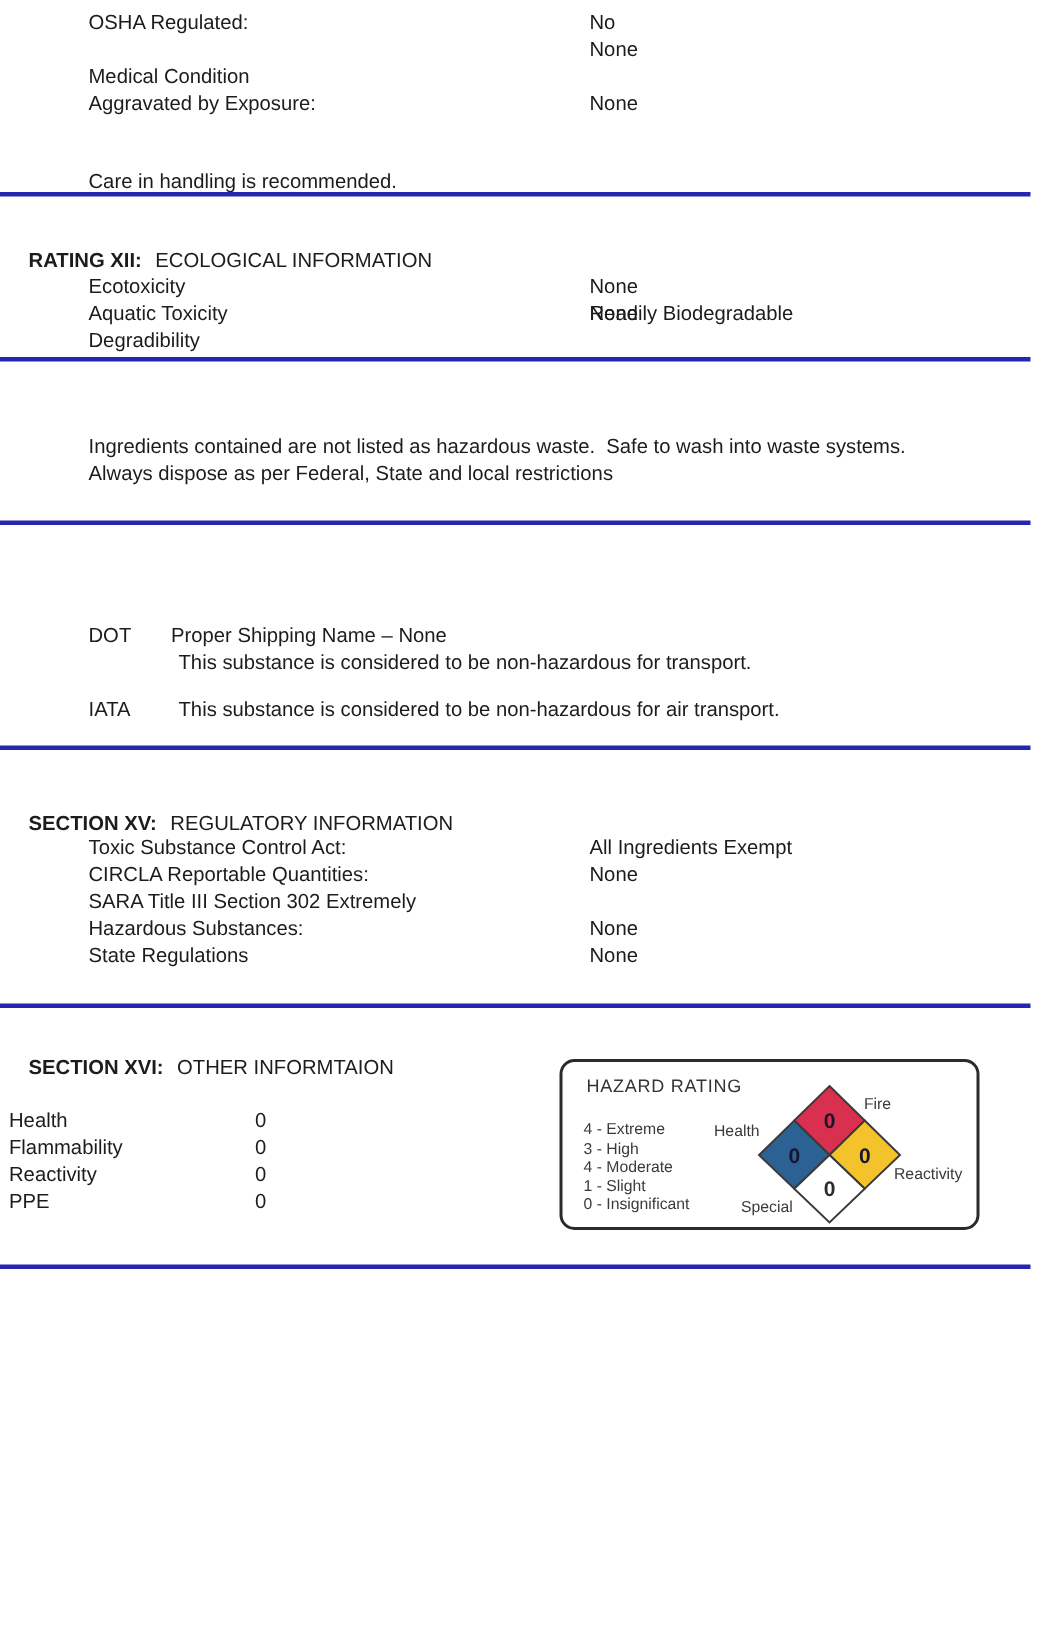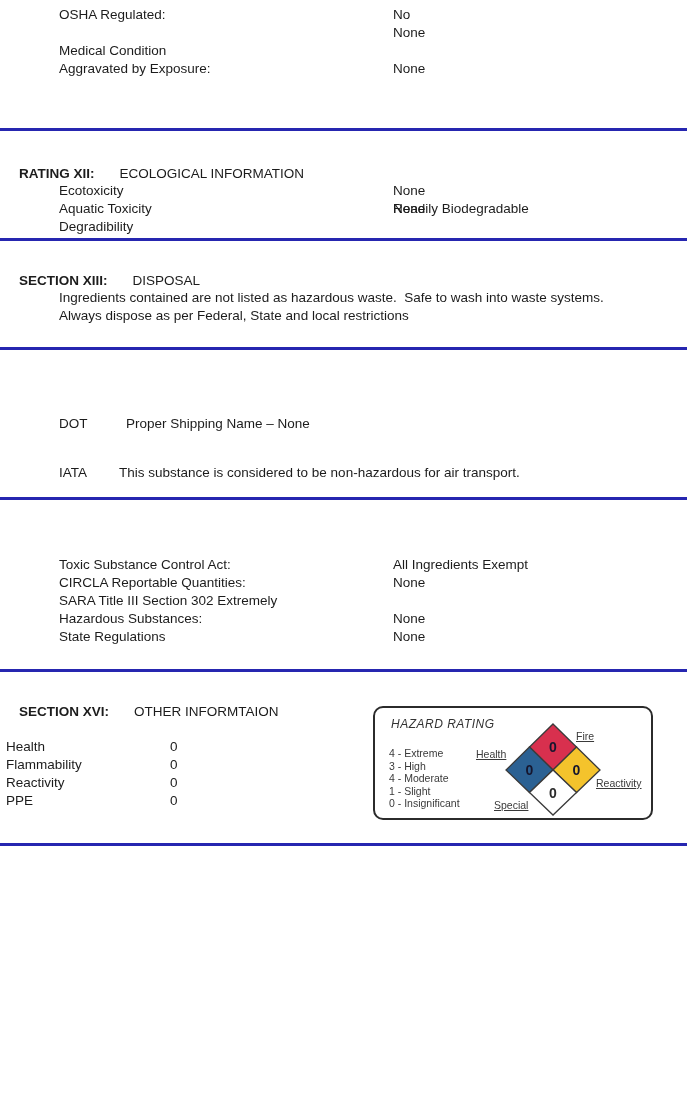--- a/index.html
+++ b/index.html
@@ -4,79 +4,81 @@
 <style>
   html,body{margin:0;padding:0;background:#ffffff;}
   .page{
     position:relative;width:700px;height:938px;background:#ffffff;
     font-family:"Liberation Sans",sans-serif;font-size:13.5px;color:#1c1c1c;
     overflow:hidden;
   }
   .t{position:absolute;white-space:pre;line-height:18px;}
   .hd{position:absolute;left:4px;white-space:pre;line-height:18px;}
   .hd .b{font-weight:bold;}
-  .hd .r{margin-left:25px;}
+  .hd .r{margin-left:9px;}
   .rule{position:absolute;left:0;width:687px;height:3px;background:#2626b0;}
   .lab{left:59px;}
   .val{left:393px;}
   .rlab{left:6px;}
   .rval{left:170px;}
   .panel{
     position:absolute;left:373px;top:706px;width:280px;height:114px;
     border:2px solid #2b2b2b;border-radius:10px;background:#ffffff;box-sizing:border-box;
   }
   .panel .pt{position:absolute;white-space:pre;line-height:14px;color:#3a3a3a;}
-  .panel .title{left:16px;top:9px;font-size:12px;letter-spacing:0.5px;color:#333333;font-style:italic;}
+  .panel .title{left:16px;top:9px;font-size:12px;letter-spacing:0.5px;color:#333333;}
   .panel .lg{left:14px;font-size:10.5px;}
-  .panel .dl{font-size:10.5px;color:#3a3a3a;text-decoration:underline;}
+  .panel .dl{font-size:10.5px;color:#3a3a3a;}
   .psvg{position:absolute;left:0;top:0;width:276px;height:110px;}
   .pagenum{position:absolute;left:0;top:1073px;width:700px;text-align:center;
     font-family:"Liberation Serif",serif;font-size:15px;color:#111111;line-height:18px;}
 </style>
 </head>
 <body>
 
 <div class="page">
 
   <div class="t lab" style="top:6px">OSHA Regulated:</div>
   <div class="t val" style="top:6px">No</div>
   <div class="t val" style="top:24px">None</div>
   <div class="t lab" style="top:42px">Medical Condition</div>
   <div class="t lab" style="top:60px">Aggravated by Exposure:</div>
   <div class="t val" style="top:60px">None</div>
+  <div class="t lab" style="top:112px">Care in handling is recommended.</div>
 
   <div class="rule" style="top:128px"></div>
 
   <div class="hd" style="top:147px">
     <span class="b">RATING XII:</span><span class="r">ECOLOGICAL INFORMATION</span>
   </div>
   <div class="t lab" style="top:182px">Ecotoxicity</div>
   <div class="t val" style="top:182px">None</div>
   <div class="t lab" style="top:200px">Aquatic Toxicity</div>
   <div class="t val" style="top:200px">None</div>
   <div class="t lab" style="top:218px">Degradibility</div>
   <div class="t val" style="top:200px">Readily Biodegradable</div>
 
   <div class="rule" style="top:238px"></div>
 
-  <div class="hd" style="top:254px">
-    <span class="b">SECTION XIII:</span><span class="r">DISPOSAL</span>
-  </div>
   <div class="t lab" style="top:289px">Ingredients contained are not listed as hazardous waste.  Safe to wash into waste systems.</div>
   <div class="t lab" style="top:307px">Always dispose as per Federal, State and local restrictions</div>
 
   <div class="rule" style="top:347px"></div>
 
   <div class="t lab" style="top:415px">DOT</div>
-  <div class="t" style="top:415px;left:126px">Proper Shipping Name – None</div>
+  <div class="t" style="top:415px;left:114px">Proper Shipping Name – None</div>
+  <div class="t" style="top:433px;left:119px">This substance is considered to be non-hazardous for transport.</div>
   <div class="t lab" style="top:464px">IATA</div>
   <div class="t" style="top:464px;left:119px">This substance is considered to be non-hazardous for air transport.</div>
 
   <div class="rule" style="top:497px"></div>
 
+  <div class="hd" style="top:522px">
+    <span class="b">SECTION XV:</span><span class="r">REGULATORY INFORMATION</span>
+  </div>
   <div class="t lab" style="top:556px">Toxic Substance Control Act:</div>
   <div class="t val" style="top:556px">All Ingredients Exempt</div>
   <div class="t lab" style="top:574px">CIRCLA Reportable Quantities:</div>
   <div class="t val" style="top:574px">None</div>
   <div class="t lab" style="top:592px">SARA Title III Section 302 Extremely</div>
   <div class="t lab" style="top:610px">Hazardous Substances:</div>
   <div class="t val" style="top:610px">None</div>
   <div class="t lab" style="top:628px">State Regulations</div>
   <div class="t val" style="top:628px">None</div>
 

